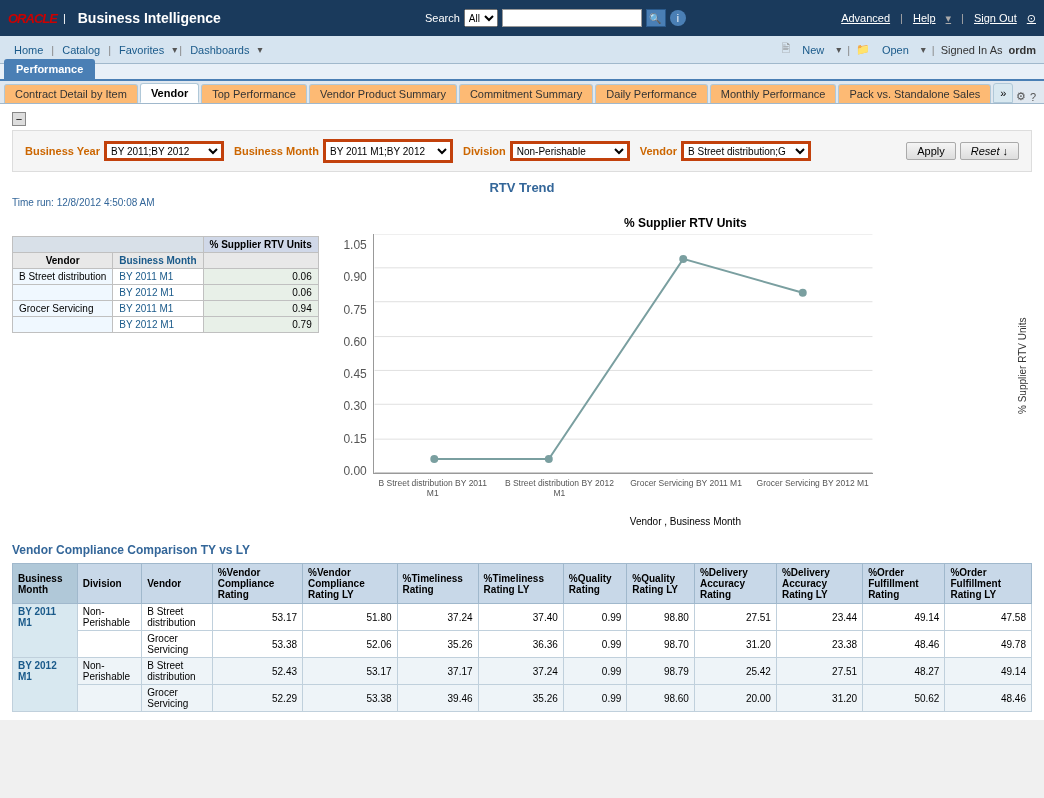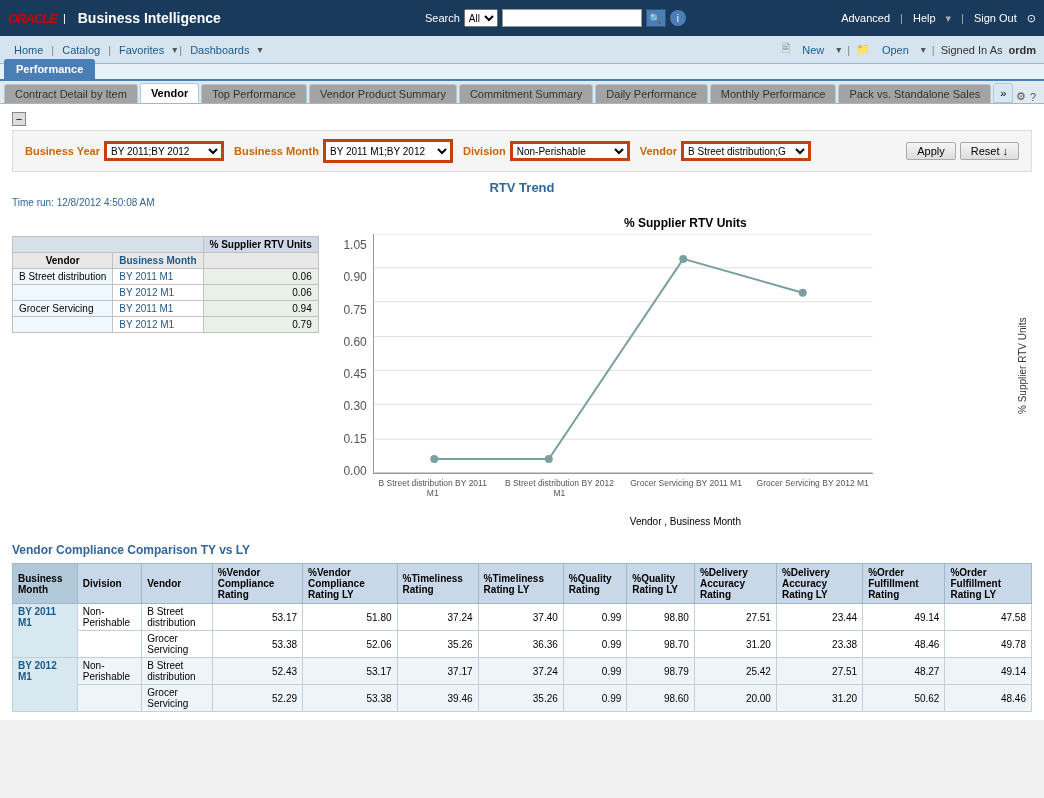--- a/index.html
+++ b/index.html
@@ -17,21 +17,21 @@
     .oracle-logo {
       color: #e53030;
       font-weight: bold;
       font-size: 13px;
       letter-spacing: -1px;
     }
     .oracle-logo span { color: #e53030; font-style: italic; }
     .bi-title { color: white; font-size: 14px; font-weight: bold; margin-left: 8px; }
     .top-bar-left { display: flex; align-items: center; gap: 4px; }
     .top-bar-right { display: flex; align-items: center; gap: 10px; color: white; font-size: 11px; }
-    .top-bar-right span { cursor: pointer; }
+    .top-bar-right span { cursor: pointer; text-decoration: underline; }
     .search-area { display: flex; align-items: center; gap: 4px; }
     .search-area select { font-size: 10px; height: 18px; }
     .search-area input { width: 140px; height: 18px; font-size: 10px; border: 1px solid #999; }
 
     
     .nav-bar {
       background: #d6e4f0;
       height: 28px;
       display: flex;
       align-items: center;
@@ -70,21 +70,21 @@
       padding: 2px 4px 0 4px;
       border-bottom: 1px solid #a0b8cc;
       gap: 2px;
     }
     .tab-item {
       padding: 3px 10px;
       font-size: 11px;
       cursor: pointer;
       border: 1px solid #b0c8d8;
       border-bottom: none;
-      background: #a3a3a3;
+      background: #fdba74;
       border-radius: 3px 3px 0 0;
       color: #333;
     }
     .tab-item.active {
       background: white;
       font-weight: bold;
       border-bottom: 1px solid white;
       color: #000;
     }
     .tab-more { padding: 3px 6px; font-size: 11px; background: #d8e8f0; border: 1px solid #b0c8d8; border-radius: 3px 3px 0 0; cursor: pointer; }
@@ -114,20 +114,21 @@
       cursor: pointer;
       border-radius: 2px;
     }
     .reset-btn {
       background: linear-gradient(#f5f5f5, #ddd);
       border: 1px solid #aaa;
       padding: 2px 10px;
       font-size: 11px;
       cursor: pointer;
       border-radius: 2px;
+      font-style: italic;
     }
     .btn-row { display: flex; gap: 4px; margin-left: auto; }
 
     
     .section-title { color: #336699; font-size: 13px; font-weight: bold; margin: 8px 0 2px 0; text-align: center; }
     .time-run { color: #336699; font-size: 10px; margin-bottom: 8px; }
 
     
     .rtv-section { display: flex; gap: 20px; margin-bottom: 16px; }
 

